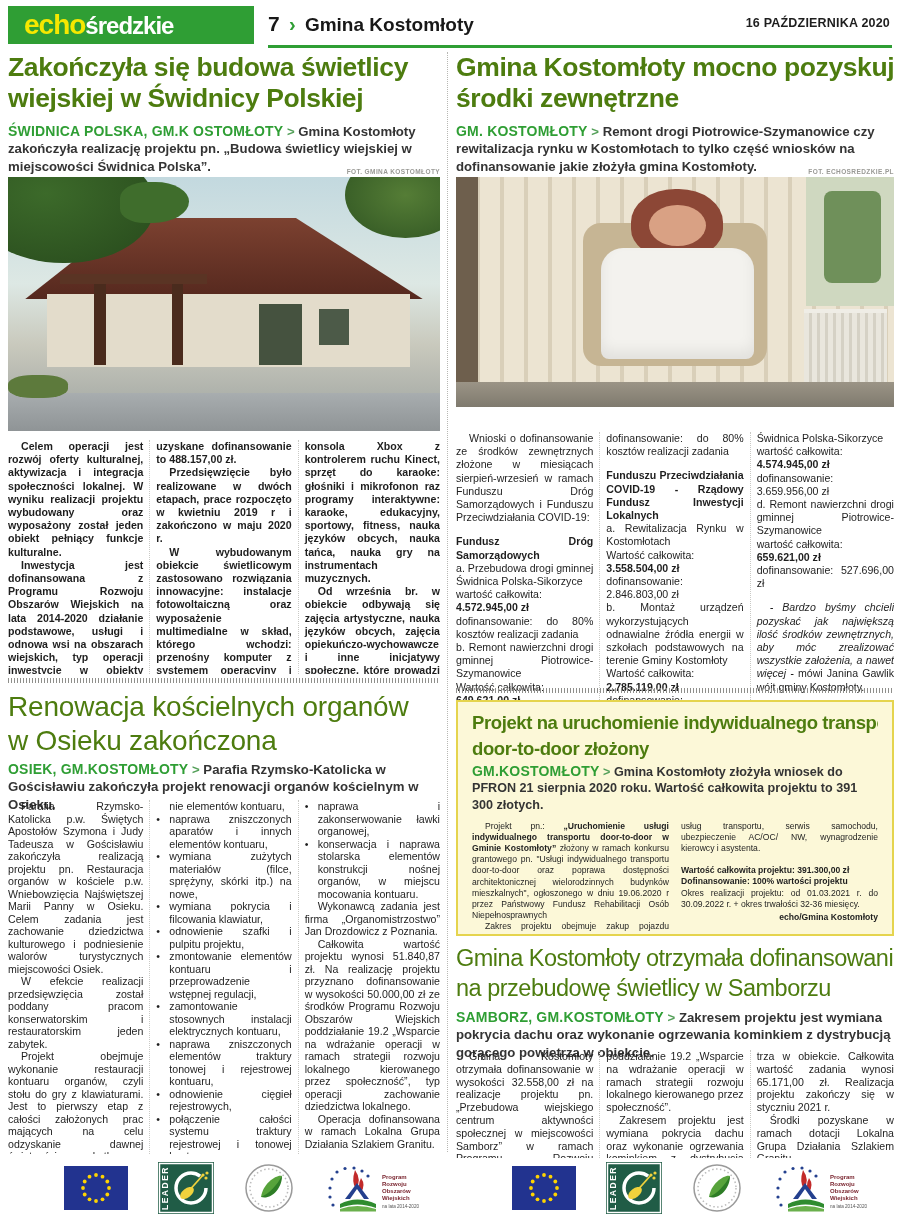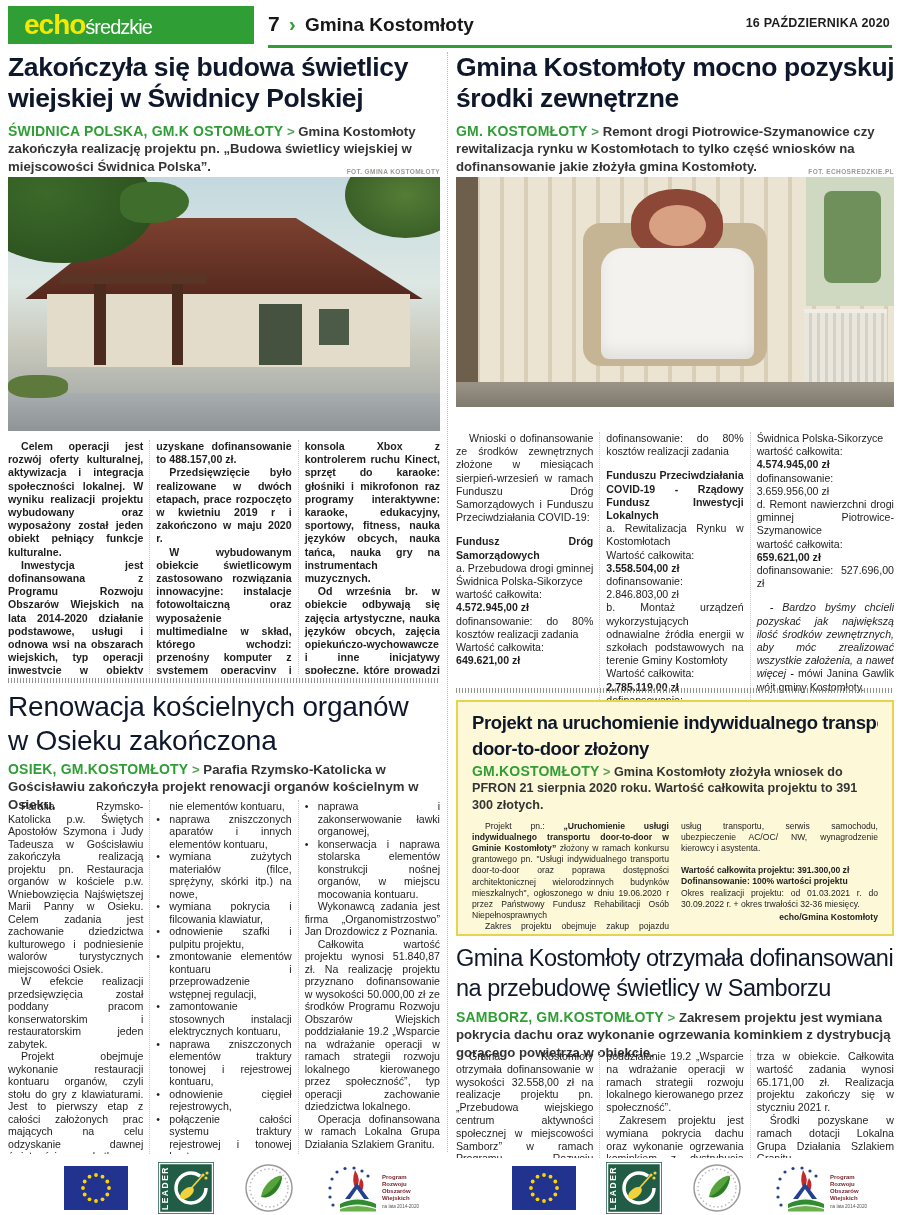--- a/index.html
+++ b/index.html
@@ -1,29 +1,29 @@
 <!DOCTYPE html>
 <html lang="pl"><head>
 <meta charset="utf-8">
 <style>
   html,body{margin:0;padding:0;}
   body{background:#e8e8e8;font-family:"Liberation Sans", sans-serif;-webkit-font-smoothing:antialiased;}
   #page{position:relative;width:900px;height:1215px;background:#fff;margin:0 auto;overflow:hidden;color:#1e1e1e;}
   
   .mast-box{position:absolute;left:8px;top:6px;width:246px;height:38px;background:#2f9e34;line-height:38px;padding-left:16px;box-sizing:border-box;}
   .mast-box .echo{color:#f6e800;font-weight:bold;font-size:28px;letter-spacing:-1px;text-align:right;}
-  .mast-box .sredzkie{color:#ffffff;font-weight:normal;font-size:20px;letter-spacing:-1px;}
+  .mast-box .sredzkie{color:#ffffff;font-weight:bold;font-size:24px;letter-spacing:-1px;}
   .mast-mid{position:absolute;left:268px;top:12px;font-size:19px;color:#181818;white-space:nowrap;}
   .mast-mid .pg{font-weight:bold;font-size:21px;}
   .mast-mid .chev{color:#2f9e34;font-weight:bold;font-size:20px;padding:0 4px;}
   .mast-mid .sec{font-weight:600;font-size:19px;}
   .mast-date{position:absolute;right:10px;top:16px;font-size:12.5px;font-weight:bold;letter-spacing:.2px;}
   .mast-rule{position:absolute;left:268px;right:8px;top:45px;height:2.5px;background:#2f9e34;}
   
-  .title{position:absolute;font-weight:800;color:#0f172a;letter-spacing:-0.4px;}
+  .title{position:absolute;font-weight:800;color:#4d7c0f;letter-spacing:-0.4px;}
   .title .tl{white-space:nowrap;overflow:hidden;}
   .title.light{font-weight:400;letter-spacing:-0.2px;}
   .lede{position:absolute;font-size:13.2px;line-height:1.32;font-weight:600;color:#343434;}
   .lede .tag{color:#2f9e34;font-weight:700;font-size:14px;letter-spacing:.2px;}
   .lede .gt{color:#55a05a;font-weight:bold;}
   .credit{position:absolute;font-size:6.5px;color:#9a9a96;font-weight:bold;letter-spacing:.4px;text-align:right;}
   .photo{position:absolute;overflow:hidden;}
   .cols{position:absolute;display:flex;overflow:hidden;}
   .col{flex:1;padding:0 6px;border-right:1px dotted #c9c9c5;font-size:10.6px;line-height:13.2px;text-align:justify;overflow:hidden;}
   .col:first-child{padding-left:0;}
@@ -213,20 +213,21 @@
 
   <div class="cols" style="left:456px;top:432px;width:438px;height:270px;">
     <div class="col">
         <p class="par i"><span>Wnioski o dofinansowanie ze środków zewnętrznych złożone w miesiącach sierpień-wrzesień w ramach Funduszu Dróg Samorządowych i Funduszu Przeciwdziałania COVID-19:</span></p>
         <div class="sp"></div>
         <p class="par n b"><span>Fundusz Dróg Samorządowych</span></p>
         <p class="par n"><span>a. Przebudowa drogi gminnej Świdnica Polska-Sikorzyce</span></p>
         <p class="par n"><span>wartość całkowita:</span></p>
         <p class="par n b"><span>4.572.945,00 zł</span></p>
         <p class="par n"><span>dofinansowanie: do 80% kosztów realizacji zadania</span></p>
+        <p class="par n"><span>b. Remont nawierzchni drogi gminnej Piotrowice-Szymanowice</span></p>
         <p class="par n"><span>Wartość całkowita:</span></p>
         <p class="par n b"><span>649.621,00 zł</span></p>
       </div>
     <div class="col">
         <p class="par n"><span>dofinansowanie: do 80% kosztów realizacji zadania</span></p>
         <div class="sp"></div>
         <p class="par n b"><span>Funduszu Przeciwdziałania COVID-19 - Rządowy Fundusz Inwestycji Lokalnych</span></p>
         <p class="par n"><span>a. Rewitalizacja Rynku w Kostomłotach</span></p>
         <p class="par n"><span>Wartość całkowita:</span></p>
         <p class="par n b"><span>3.558.504,00 zł</span></p>

